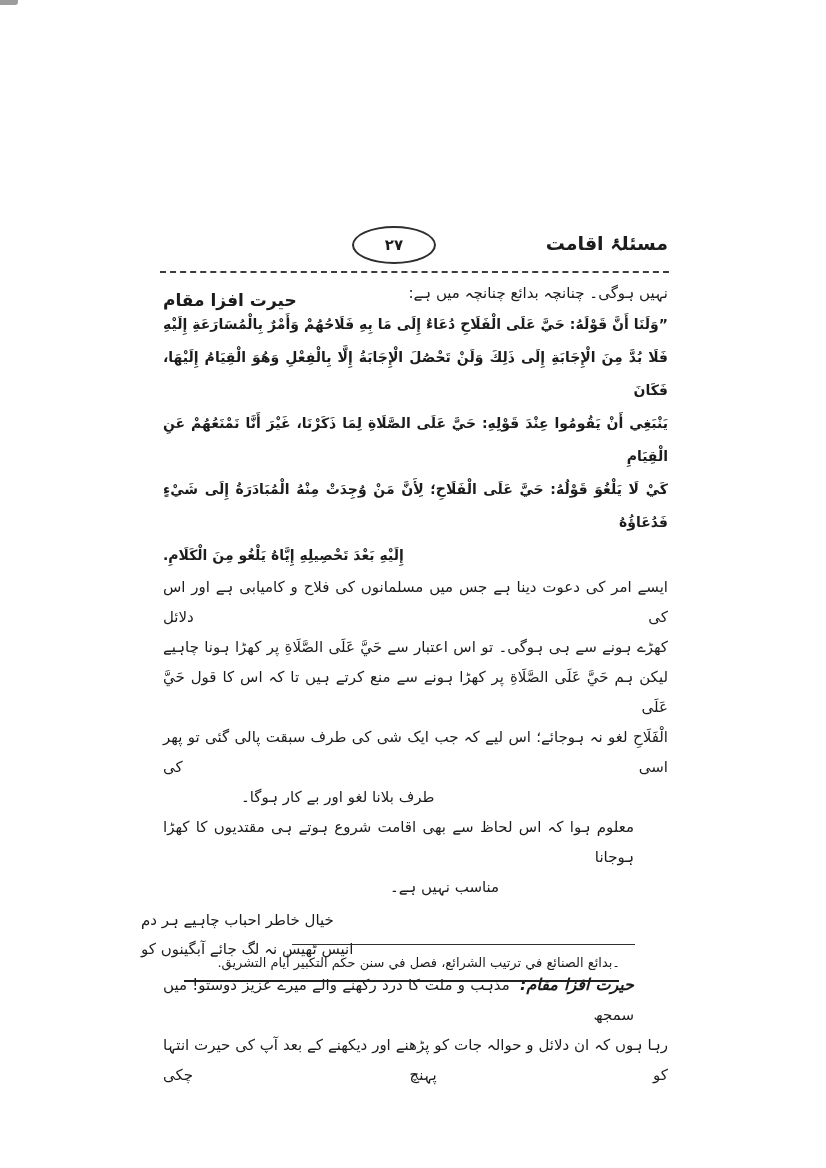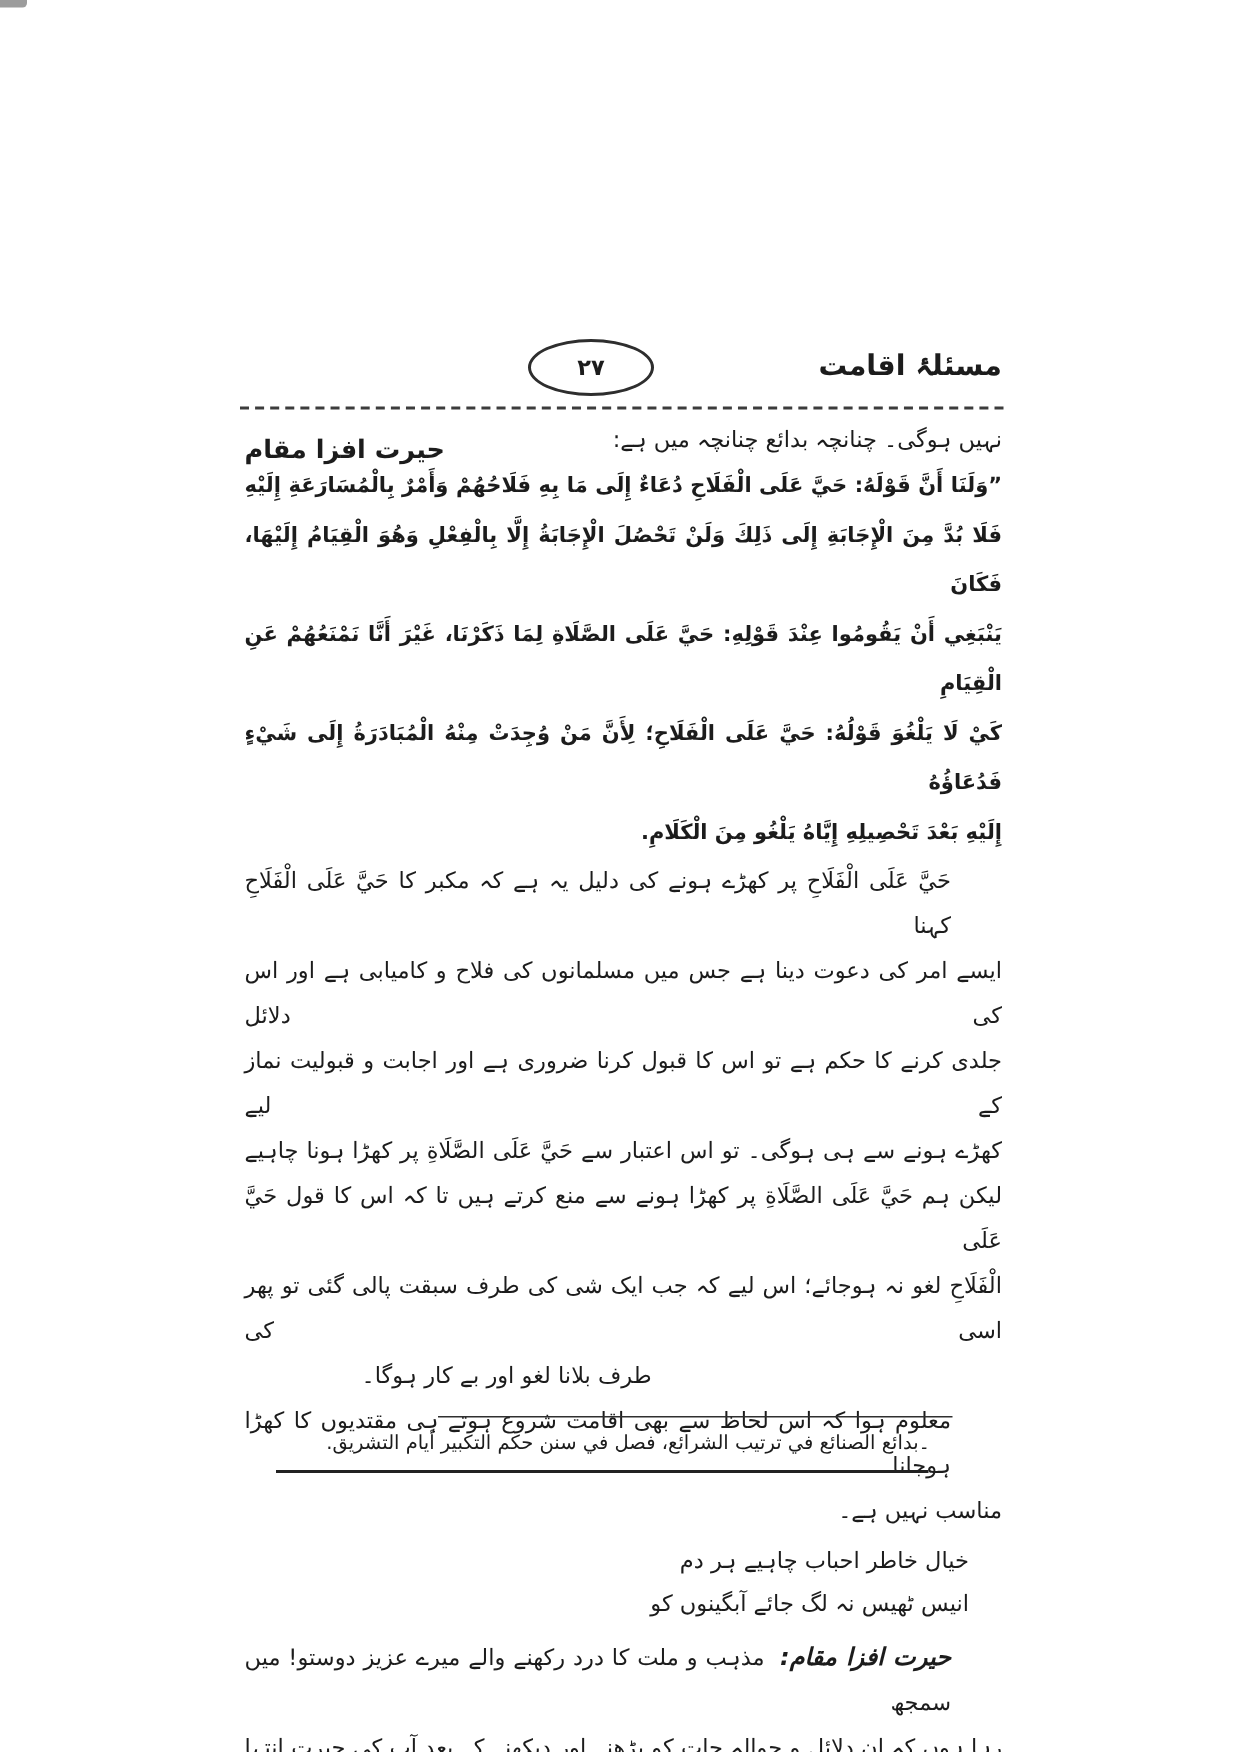--- a/index.html
+++ b/index.html
@@ -14,25 +14,25 @@
   .h-right{position:absolute;right:0;top:8px;font-size:19px;font-weight:bold;}
   .h-left{position:absolute;left:0;top:18px;font-size:17px;font-weight:bold;margin-top:48px;}
   .oval{position:absolute;left:189px;top:2px;width:80px;height:34px;border:2px solid #2e2e2e;border-radius:50%;
         display:flex;align-items:center;justify-content:center;font-size:15px;font-weight:bold;background:#fff;}
   .divider{position:absolute;top:271px;left:160px;width:509px;border-top:2px dashed #3c3c3c;}
   
   .bod{position:absolute;top:278px;left:163px;width:505px;direction:rtl;}
   .line{font-size:15px;line-height:30px;}
   .just{text-align:justify;text-align-last:justify;text-justify:inter-word;}
   .right{text-align:right;}
-  .center{text-align:right;}
+  .center{text-align:left;}
   .indent{padding-right:34px;}
   .arabic{font-size:14px;font-weight:bold;line-height:33px;}
   .tail-a{text-align:left;padding-left:78px;}
-  .tail-b{text-align:right;padding-left:58px;}
+  .tail-b{text-align:center;padding-left:58px;}
   .couplet{margin:4px 0 6px 0;transform:translateX(-22px);}
   .couplet .line{line-height:29px;}
   .p3-head{font-weight:bold;font-size:16px;padding-left:5px;font-style:italic;}
   
   .fnote{position:absolute;top:944px;left:163px;width:505px;direction:rtl;}
   .fn-sep{width:343px;margin:0 33px 5px auto;border-top:1.6px solid #2f2f2f;}
   .fn-text{font-size:13px;line-height:25px;text-align:right;margin-right:48px;}
   .fn-rule{width:435px;margin:5px auto 0 21px;border-top:2px solid #222;}
 </style>
 </head>
@@ -55,23 +55,21 @@
 
     <section>
       <div class="line arabic just">”وَلَنَا أَنَّ قَوْلَهُ: حَيَّ عَلَى الْفَلَاحِ دُعَاءٌ إِلَى مَا بِهِ فَلَاحُهُمْ وَأَمْرٌ بِالْمُسَارَعَةِ إِلَيْهِ</div>
       <div class="line arabic just">فَلَا بُدَّ مِنَ الْإِجَابَةِ إِلَى ذَلِكَ وَلَنْ تَحْصُلَ الْإِجَابَةُ إِلَّا بِالْفِعْلِ وَهُوَ الْقِيَامُ إِلَيْهَا، فَكَانَ</div>
       <div class="line arabic just">يَنْبَغِي أَنْ يَقُومُوا عِنْدَ قَوْلِهِ: حَيَّ عَلَى الصَّلَاةِ لِمَا ذَكَرْنَا، غَيْرَ أَنَّا نَمْنَعُهُمْ عَنِ الْقِيَامِ</div>
       <div class="line arabic just">كَيْ لَا يَلْغُوَ قَوْلُهُ: حَيَّ عَلَى الْفَلَاحِ؛ لِأَنَّ مَنْ وُجِدَتْ مِنْهُ الْمُبَادَرَةُ إِلَى شَيْءٍ فَدُعَاؤُهُ</div>
       <div class="line arabic center">إِلَيْهِ بَعْدَ تَحْصِيلِهِ إِيَّاهُ يَلْغُو مِنَ الْكَلَامِ.</div>
     </section>
 
     <section>
-      <div class="line just indent">حَيَّ عَلَى الْفَلَاحِ پر کھڑے ہونے کی دلیل یہ ہے کہ مکبر کا حَيَّ عَلَى الْفَلَاحِ کہنا</div>
       <div class="line just">ایسے امر کی دعوت دینا ہے جس میں مسلمانوں کی فلاح و کامیابی ہے اور اس کی دلائل</div>
-      <div class="line just">جلدی کرنے کا حکم ہے تو اس کا قبول کرنا ضروری ہے اور اجابت و قبولیت نماز کے لیے</div>
       <div class="line just">کھڑے ہونے سے ہی ہوگی۔ تو اس اعتبار سے حَيَّ عَلَى الصَّلَاةِ پر کھڑا ہونا چاہیے</div>
       <div class="line just">لیکن ہم حَيَّ عَلَى الصَّلَاةِ پر کھڑا ہونے سے منع کرتے ہیں تا کہ اس کا قول حَيَّ عَلَى</div>
       <div class="line just">الْفَلَاحِ لغو نہ ہوجائے؛ اس لیے کہ جب ایک شی کی طرف سبقت پالی گئی تو پھر اسی کی</div>
       <div class="line tail-a">طرف بلانا لغو اور بے کار ہوگا۔</div>
     </section>
 
     <section>
       <div class="line just indent">معلوم ہوا کہ اس لحاظ سے بھی اقامت شروع ہوتے ہی مقتدیوں کا کھڑا ہوجانا</div>
       <div class="line tail-b">مناسب نہیں ہے۔</div>
     </section>

